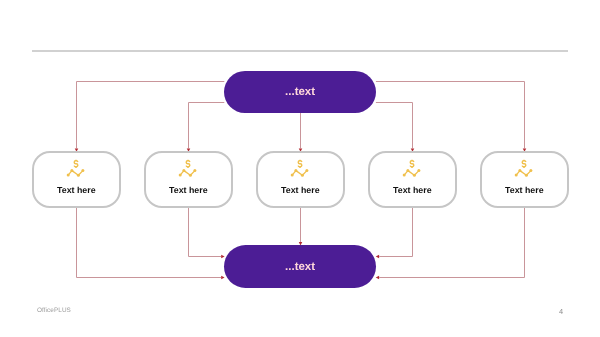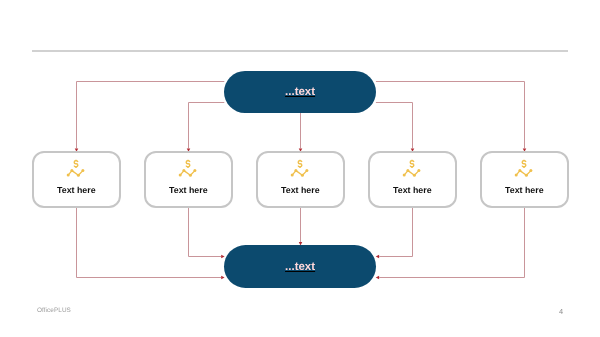--- a/index.html
+++ b/index.html
@@ -9,26 +9,26 @@
     overflow: hidden;
   }
   body { font-family: "Liberation Sans", sans-serif; -webkit-font-smoothing: antialiased; text-rendering: geometricPrecision; }
   #slide { position: relative; width: 600px; height: 337px; background: #fff; }
   .divider {
     position: absolute; left: 32.4px; top: 50px; width: 535.3px; height: 1.75px;
     background: #d1d1d1;
   }
   svg.conn { position: absolute; left: 0; top: 0; width: 600px; height: 337px; }
   .pill {
-    position: absolute; background: #0c4a6e; border-radius: 999px;
-    display: flex; align-items: center; justify-content: center; text-decoration: underline;
+    position: absolute; background: #4c1d95; border-radius: 999px;
+    display: flex; align-items: center; justify-content: center;
   }
   .pill-label { color: #ffd8db; font-size: 11.5px; font-weight: bold; line-height:1; position:relative; top:1.2px; }
   .nodebox {
-    position: absolute; border: 2px solid #c6c6c6; border-radius: 12px;
+    position: absolute; border: 2px solid #c6c6c6; border-radius: 18px;
     background: #fff; box-sizing: border-box;
   }
   .node-label {
     position: absolute; left: 0; right: 0; top: 33.1px;
     text-align: center; font-size: 8.8px; font-weight: bold; color: #121212;
     line-height: 1; letter-spacing: 0px;
   }
   .node-icon { position:absolute; left: 31.9px; top: 4.1px; width:20px; height:21px; }
   .node-icon svg { display:block; }
   .footer-brand { position: absolute; left: 36.9px; top: 307.5px; font-size: 6.4px; line-height:1; color: #9d9d9d; letter-spacing: 0.08px; }

